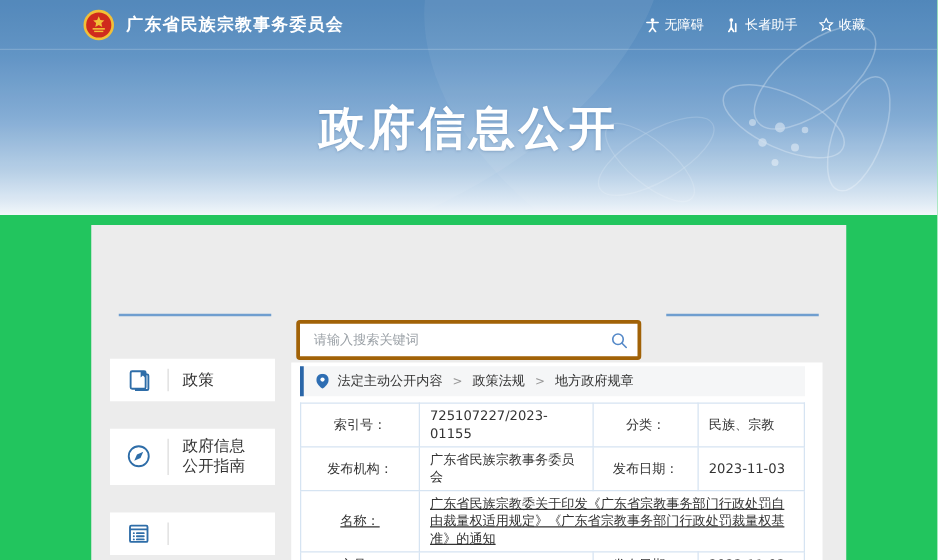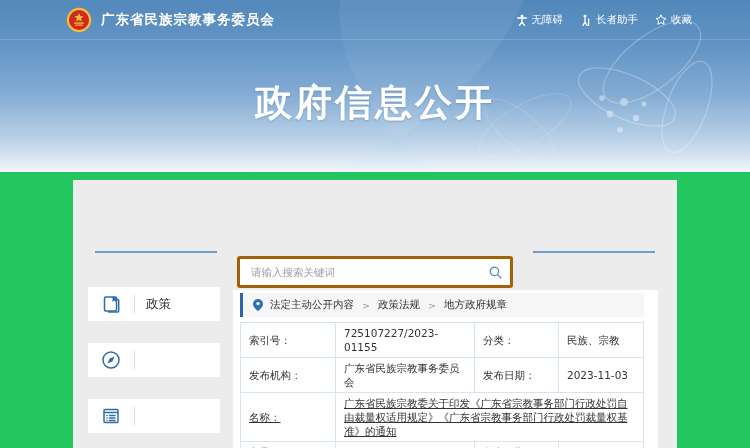--- a/index.html
+++ b/index.html
@@ -63,21 +63,21 @@
   .breadcrumb { height:24px; background:#f5f6f7; border-left:3px solid #2a66a8;
     display:flex; align-items:center; padding:0 10px; font-size:10.5px; color:#333; }
   .crumb { cursor:pointer; }
   .crumb-sep { color:#999999; margin:0 8px; font-size:9.5px; }
   .pin { margin-right:7px; display:flex; }
 
   
   table.detail { width:100%; border-collapse:collapse; margin-top:5px; table-layout:fixed; }
   table.detail td { border:1px solid #d6e4f2; font-size:10.5px; color:#333333;
     padding:3px 8px; line-height:14px; vertical-align:middle; height:21px; }
-  td.lbl { text-align:left; color:#444444; padding-right:4px; border-right:none; }
+  td.lbl { text-align:center; color:#444444; padding-right:4px; border-right:none; }
   td.val { border-left:none; }
   td.top { vertical-align:top;text-decoration:underline; }
 </style>
 </head>
 <body>
 
 <div class="stage">
 
   <div class="banner">
     <div class="deco-swoosh1"></div>
@@ -173,20 +173,21 @@
       </div>
 
       <div class="side-item">
         <span class="side-icon">
           <svg width="22" height="22" viewBox="0 0 22 22" fill="none" stroke="currentColor" stroke-width="1.5">
             <circle cx="11" cy="11" r="8"></circle>
             <path d="M14.6 7.4 l-2.2 5 -5 2.2 2.2 -5 z" fill="currentColor" stroke="none"></path>
           </svg>
         </span>
         <span class="side-div"></span>
+        <span class="side-label">政府信息公开指南</span>
       </div>
 
       <div class="side-item">
         <span class="side-icon">
           <svg width="22" height="22" viewBox="0 0 22 22" fill="none" stroke="currentColor" stroke-width="1.5">
             <rect x="4" y="4.5" width="14" height="13" rx="1"></rect>
             <path d="M4 7.5 h14"></path>
             <path d="M7 10.5 h.1 M9.5 10.5 h5.5 M7 13 h.1 M9.5 13 h5.5 M7 15.5 h.1 M9.5 15.5 h5.5" stroke-linecap="round"></path>
           </svg>
         </span>

